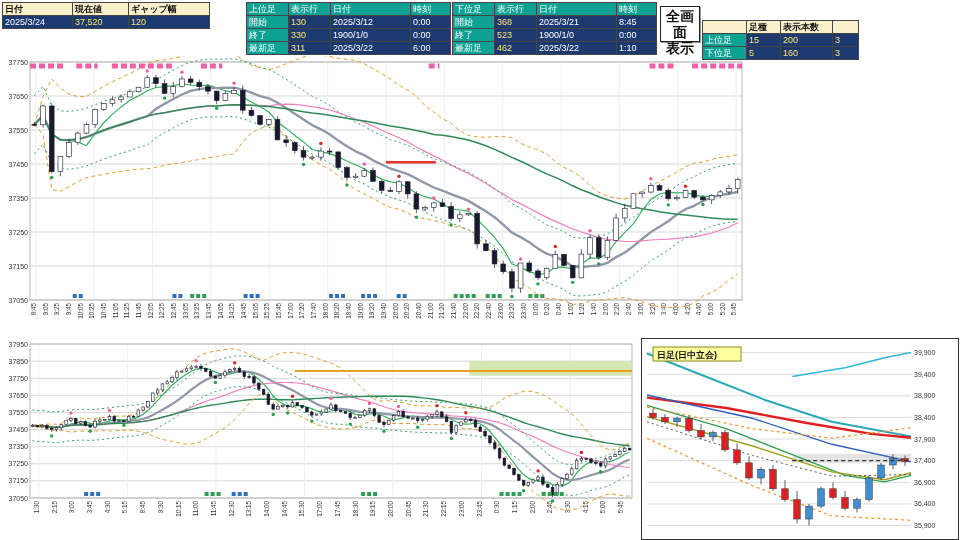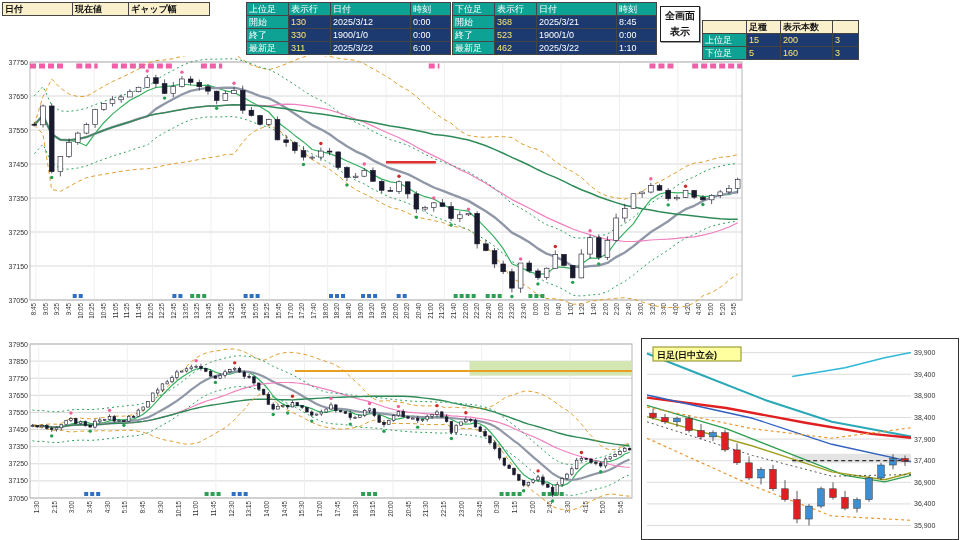--- a/index.html
+++ b/index.html
@@ -7,33 +7,38 @@
   body{width:960px;height:540px;position:relative;overflow:hidden;background:#fff;
        font-family:"Liberation Sans","DejaVu Sans",sans-serif}
   table.hdr{position:absolute;border-collapse:collapse;table-layout:fixed}
   table.hdr td{border:1px solid #444;font-size:9px;height:13px;padding:0 2px;white-space:nowrap;
        overflow:hidden;text-align:left;line-height:12px}
   .cream{background:#faf0cc;color:#111;font-weight:bold}
   .teal{background:#0ea294;color:#fff;font-weight:normal}
   .navy{background:#1c3a70;color:#fff}
   .navy.num{color:#ffe66e}
   .btn{position:absolute;left:660px;top:6px;width:40px;height:36px;background:#fff;border:1px solid #222;
-       box-shadow:1px 1px 0 #999;font-size:10px;font-weight:bold;text-align:center;line-height:16px;
+       box-shadow:1px 1px 0 #999;font-size:14px;font-weight:bold;text-align:center;line-height:16px;
        cursor:pointer;padding:1px;color:#111}
   svg{position:absolute;display:block}
 </style>
 </head>
 <body>
 
 <table class="hdr" style="left:2px;top:2px">
   <tbody>
       <tr>
     <td class="cream" style="width:70px">日付</td>
     <td class="cream" style="width:56px">現在値</td>
     <td class="cream" style="width:81px">ギャップ幅</td>
+  </tr>
+  <tr>
+    <td class="navy">2025/3/24</td>
+    <td class="navy num">37,520</td>
+    <td class="navy num">120</td>
   </tr>
 </tbody>
   </table>
 
 <table class="hdr" style="left:246px;top:2px">
   <tbody>
       <tr>
     <td class="teal" style="width:42px">上位足</td>
     <td class="teal" style="width:42px">表示行</td>
     <td class="teal" style="width:80px">日付</td>

